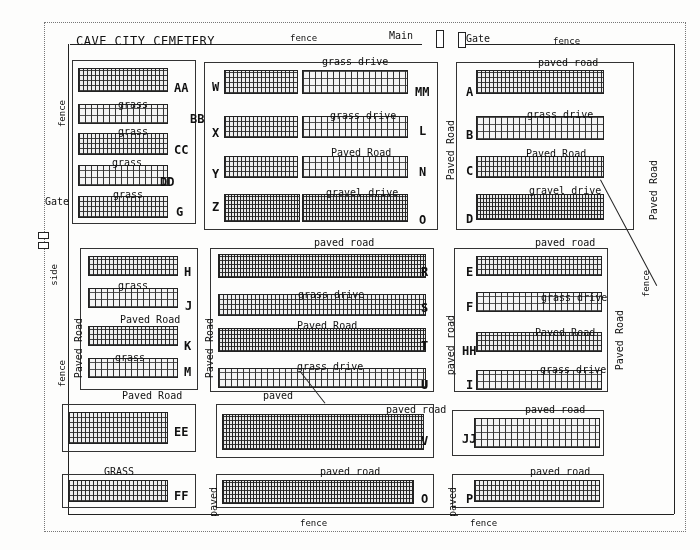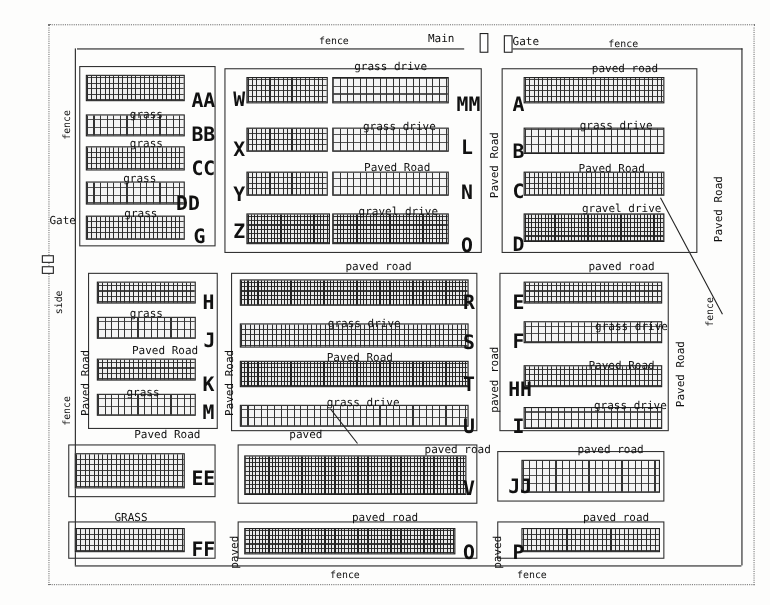--- a/index.html
+++ b/index.html
@@ -1,21 +1,21 @@
 <!DOCTYPE html>
 <html><head>
 <meta charset="utf-8">
 <style>
   html,body{margin:0;padding:0;background:#fff;}
   body{width:700px;height:550px;overflow:hidden;font-family:"DejaVu Sans Mono",monospace;color:#111;}
   #map{position:relative;width:700px;height:550px;background:#fdfdfc;}
 
   .lbl{position:absolute;font-family:"DejaVu Sans Mono",monospace;white-space:nowrap;}
   .title{font-size:12px;letter-spacing:.5px;}
-  .sec{font-size:18px;font-weight:bold;text-align:right;}
+  .sec{font-size:12px;font-weight:bold;text-align:right;}
   .road{font-size:10px;}
   .small{font-size:9px;}
   .vert{writing-mode:vertical-rl;transform:rotate(180deg);}
 
   
   .dotframe{position:absolute;border:1px dotted #777;}
   .line{position:absolute;background:#222;}
   .hline{height:1px;}
   .vline{width:1px;}
 
@@ -106,20 +106,21 @@
   <div class="blk" style="left:68px;top:412px;width:98px;height:30px;"></div>
   <div class="blk dense" style="left:222px;top:414px;width:200px;height:34px;"></div>
   <div class="blk sparse" style="left:474px;top:418px;width:124px;height:28px;"></div>
 
   <div class="blk" style="left:68px;top:480px;width:98px;height:20px;"></div>
   <div class="blk dense" style="left:222px;top:480px;width:190px;height:22px;"></div>
   <div class="blk" style="left:474px;top:480px;width:124px;height:20px;"></div>
 
   <div class="line" style="left:300px;top:372px;width:1px;height:40px;transform:rotate(-38deg);transform-origin:top left;"></div>
 
+  <div class="lbl title" style="left:76px;top:34px;">CAVE CITY CEMETERY</div>
 
 <div class="lbl road" style="left: 322px; top: 56px;">grass drive</div>
     <div class="lbl road" style="left: 538px; top: 57px;">paved road</div>
     <div class="lbl road" style="left: 330px; top: 110px;">grass drive</div>
     <div class="lbl road" style="left: 527px; top: 109px;">grass drive</div>
     <div class="lbl road" style="left: 331px; top: 147px;">Paved Road</div>
     <div class="lbl road" style="left: 526px; top: 148px;">Paved Road</div>
     <div class="lbl road" style="left: 326px; top: 187px;">gravel drive</div>
     <div class="lbl road" style="left: 529px; top: 185px;">gravel drive</div>
     <div class="lbl road" style="left: 314px; top: 237px;">paved road</div>
@@ -157,21 +158,21 @@
     <div class="lbl small vert" style="left: 57px; top: 100px;">fence</div>
     <div class="lbl small vert" style="left: 57px; top: 360px;">fence</div>
     <div class="lbl small vert" style="left: 49px; top: 264px;">side</div>
     <div class="lbl small vert" style="left: 641px; top: 270px;">fence</div>
     <div class="lbl small" style="left: 300px; top: 518px;">fence</div>
     <div class="lbl small" style="left: 470px; top: 518px;">fence</div>
     <div class="lbl road" style="left: 389px; top: 30px;">Main</div>
     <div class="lbl road" style="left: 466px; top: 33px;">Gate</div>
     <div class="lbl road" style="left: 45px; top: 196px;">Gate</div>
     <div class="lbl sec" style="left: 174px; top: 81px;">AA</div>
-    <div class="lbl sec" style="left: 174px; top: 112px;">BB</div>
+    <div class="lbl sec" style="left: 190px; top: 112px;">BB</div>
     <div class="lbl sec" style="left: 174px; top: 143px;">CC</div>
     <div class="lbl sec" style="left: 160px; top: 175px;">DD</div>
     <div class="lbl sec" style="left: 176px; top: 205px;">G</div>
     <div class="lbl sec" style="left: 184px; top: 265px;">H</div>
     <div class="lbl sec" style="left: 185px; top: 299px;">J</div>
     <div class="lbl sec" style="left: 184px; top: 339px;">K</div>
     <div class="lbl sec" style="left: 184px; top: 365px;">M</div>
     <div class="lbl sec" style="left: 174px; top: 425px;">EE</div>
     <div class="lbl sec" style="left: 174px; top: 489px;">FF</div>
     <div class="lbl sec" style="left: 212px; top: 80px;">W</div>

